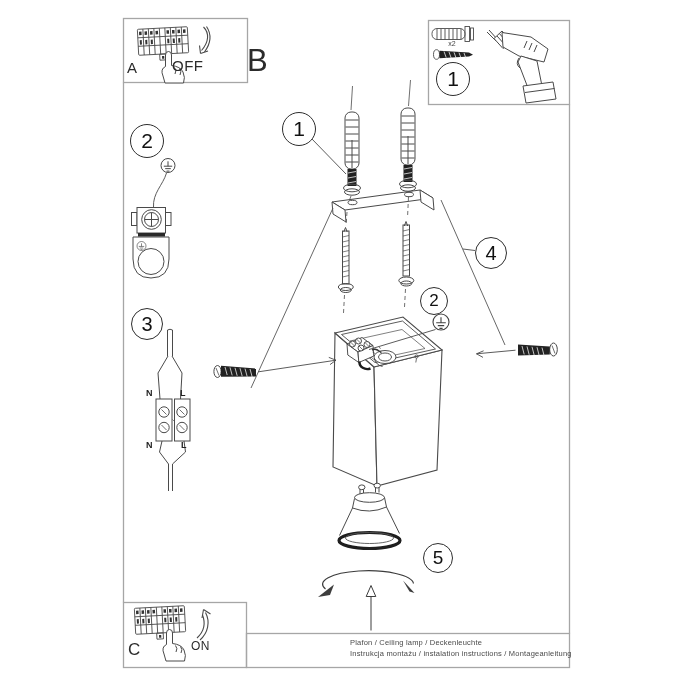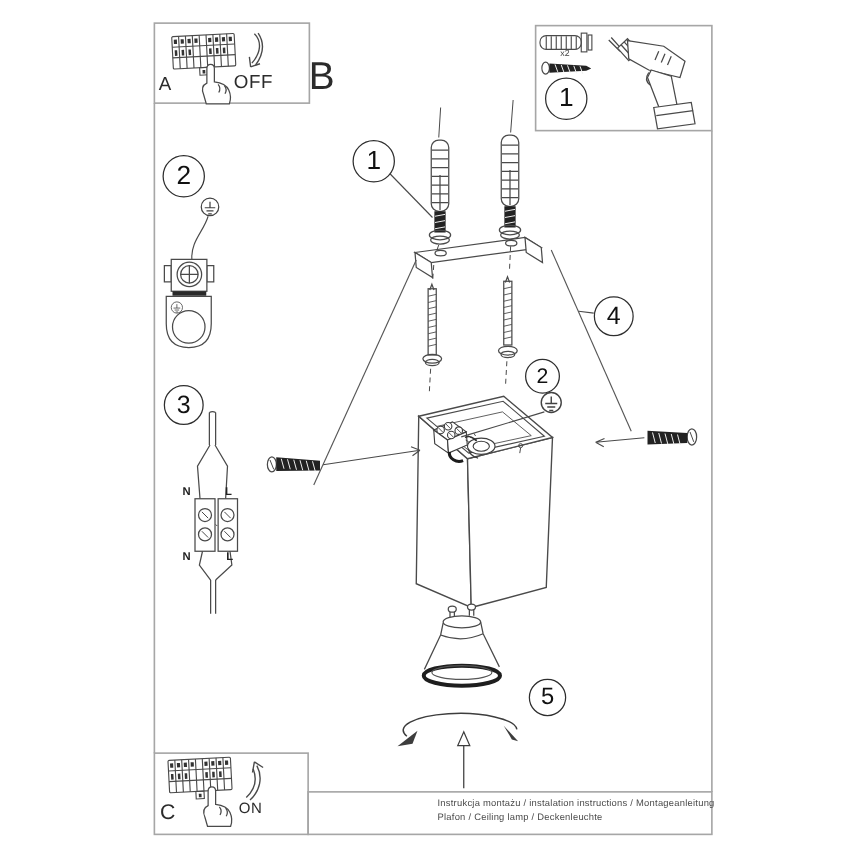--- a/index.html
+++ b/index.html
@@ -254,37 +254,37 @@
   <g>
         <use href="#hand" transform="translate(1,578)"></use>
       </g>
   <g stroke="#4a4a4a" fill="none" stroke-width="1.1">
     <path d="M200 640 C208 633 210.5 622 205.5 612.5 M197 638 C203.5 632 206 624 202.5 615"></path>
     <path d="M203.5 609.5 L202 618 M203.5 609.5 L210.5 614"></path>
   </g>
 </svg>
 
 <div class="txt" style="left:127px;top:59px;font-size:15px;">A</div>
-<div class="txt" style="left:187px;top:57px;font-size:15px;letter-spacing:.5px;">OFF</div>
+<div class="txt" style="left:172px;top:57px;font-size:15px;letter-spacing:.5px;">OFF</div>
 <div class="txt" style="left:247px;top:43px;font-size:31px;">B</div>
 <div class="txt" style="left:128px;top:640px;font-size:17px;">C</div>
 <div class="txt" style="left:191px;top:639px;font-size:12px;letter-spacing:.5px;">ON</div>
 <div class="txt" style="left:444px;top:40px;width:16px;text-align:center;font-size:7px;color:#444;">x2</div>
 
 <div class="callout" style="left:436px;top:62px;width:32px;height:32px;font-size:21px;">1</div>
 <div class="callout" style="left:282px;top:112px;width:32px;height:32px;font-size:21px;">1</div>
 <div class="callout" style="left:130px;top:124px;width:32px;height:32px;font-size:21px;">2</div>
 <div class="callout" style="left:131px;top:308px;width:30px;height:30px;font-size:20px;">3</div>
 <div class="callout" style="left:420px;top:287px;width:26px;height:26px;font-size:17px;">2</div>
 <div class="callout" style="left:475px;top:237px;width:30px;height:30px;font-size:20px;">4</div>
 <div class="callout" style="left:423px;top:543px;width:28px;height:28px;font-size:19px;">5</div>
 
 <div class="nl" style="left:146px;top:388px;">N</div>
 <div class="nl" style="left:180px;top:388px;">L</div>
 <div class="nl" style="left:146px;top:440px;">N</div>
 <div class="nl" style="left:181px;top:440px;">L</div>
 
 <div class="footer-text" style="left:350px;top:637px;">
+  <div>Plafon / Ceiling lamp / Deckenleuchte</div>
   <div>Instrukcja montażu / instalation instructions / Montageanleitung</div>
-  <div>Plafon / Ceiling lamp / Deckenleuchte</div>
 </div>
 
 </div>
 
 </body></html>

